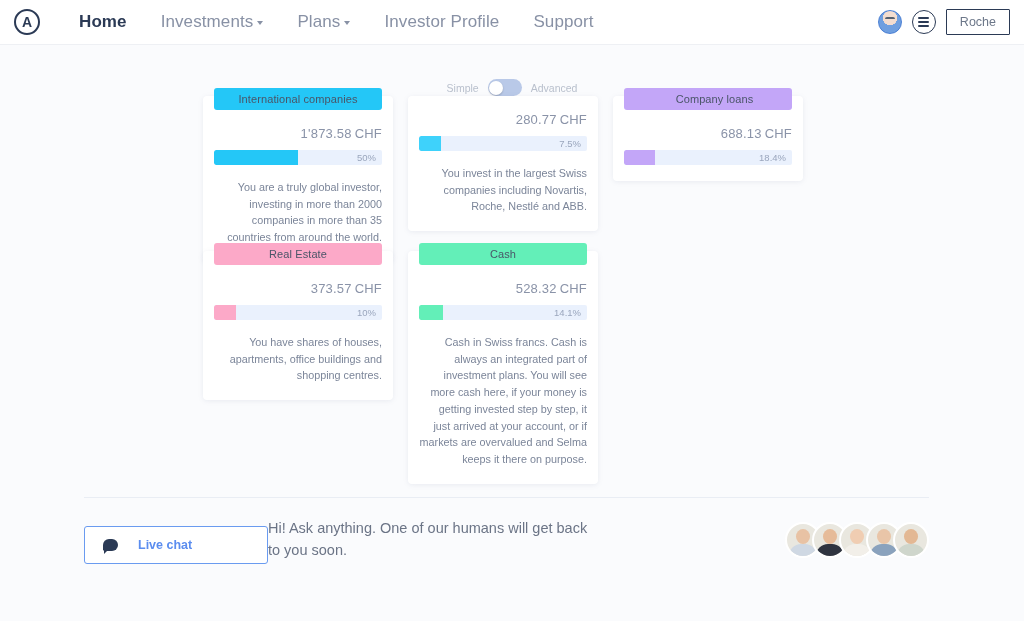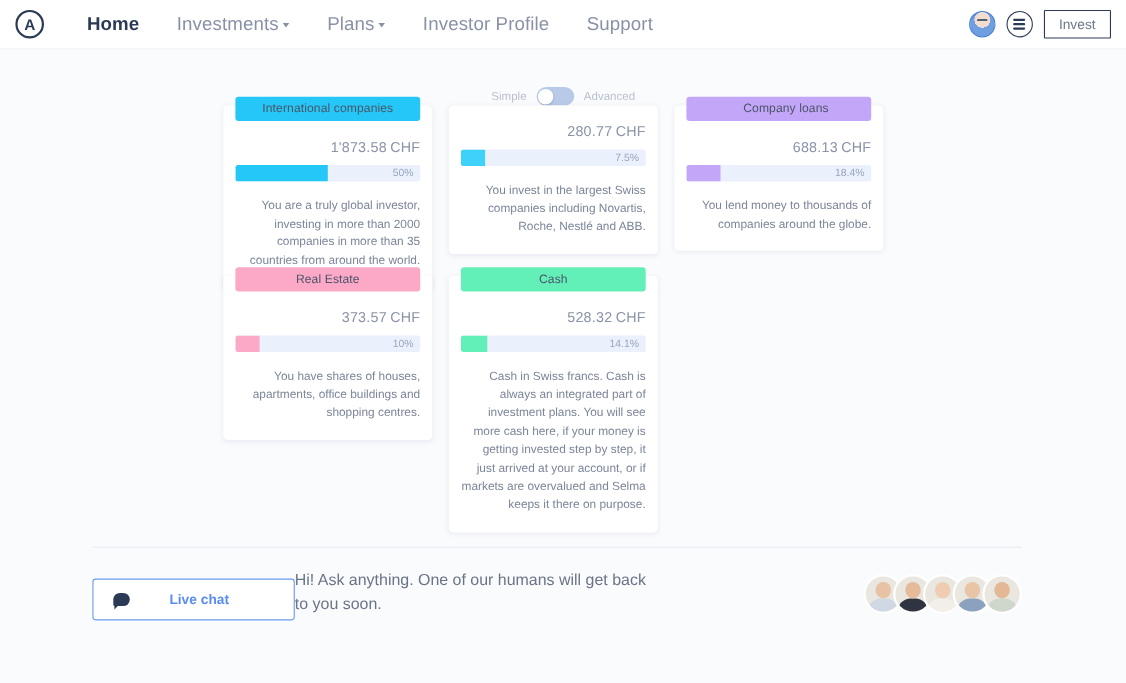--- a/index.html
+++ b/index.html
@@ -158,21 +158,21 @@
     width: 845px; display: flex; align-items: center;
   }
   .live-chat {
     width: 184px; height: 38px;
     border: 1px solid #6a9bf0;
     border-radius: 3px;
     background: #fff;
     display: flex; align-items: center;
     cursor: pointer;
     padding: 0 18px;
-    gap: 36px;
+    gap: 20px;
     margin-top: 11px;
   }
   .bubble {
     width: 15px; height: 12px;
     background: #2b3a55;
     border-radius: 7px 7px 7px 2px;
     position: relative;
     flex: 0 0 auto;
   }
   .bubble::after {
@@ -222,21 +222,21 @@
       <div class="nav-link">Investor Profile</div>
       <div class="nav-link">Support</div>
     </div>
   <div class="nav-right">
     <div class="avatar-nav"></div>
     <div class="menu-btn">
       <span></span>
       <span></span>
       <span></span>
     </div>
-    <button class="invest-btn">Invest</button>
+    <button class="invest-btn">Roche</button>
   </div>
 </div>
 
 <div class="toggle-row">
   <span class="toggle-label">Simple</span>
   <div class="switch">
     <div class="knob"></div>
   </div>
   <span class="toggle-label">Advanced</span>
 </div>
@@ -259,21 +259,20 @@
       </div>
       <div class="desc">You invest in the largest Swiss companies including Novartis, Roche, Nestlé and ABB.</div>
     </div>
     <div class="card" style="left: 613px; top: 0px; width: 190px;">
       <div class="card-head" style="background: rgb(195, 166, 248); padding-left: 13px;">Company loans</div>
       <div class="amount"><span>688.13</span><span class="cur">CHF</span></div>
       <div class="bar">
         <div class="fill" style="background: rgb(195, 166, 248); width: 18.4%;"></div>
         <span class="pct">18.4%</span>
       </div>
-      <div class="desc">You lend money to thousands of companies around the globe.</div>
     </div>
     <div class="card" style="left: 203px; top: 155px; width: 190px;">
       <div class="card-head" style="background: rgb(252, 169, 200);">Real Estate</div>
       <div class="amount"><span>373.57</span><span class="cur">CHF</span></div>
       <div class="bar">
         <div class="fill" style="background: rgb(252, 169, 200); width: 13%;"></div>
         <span class="pct">10%</span>
       </div>
       <div class="desc">You have shares of houses, apartments, office buildings and shopping centres.</div>
     </div>

